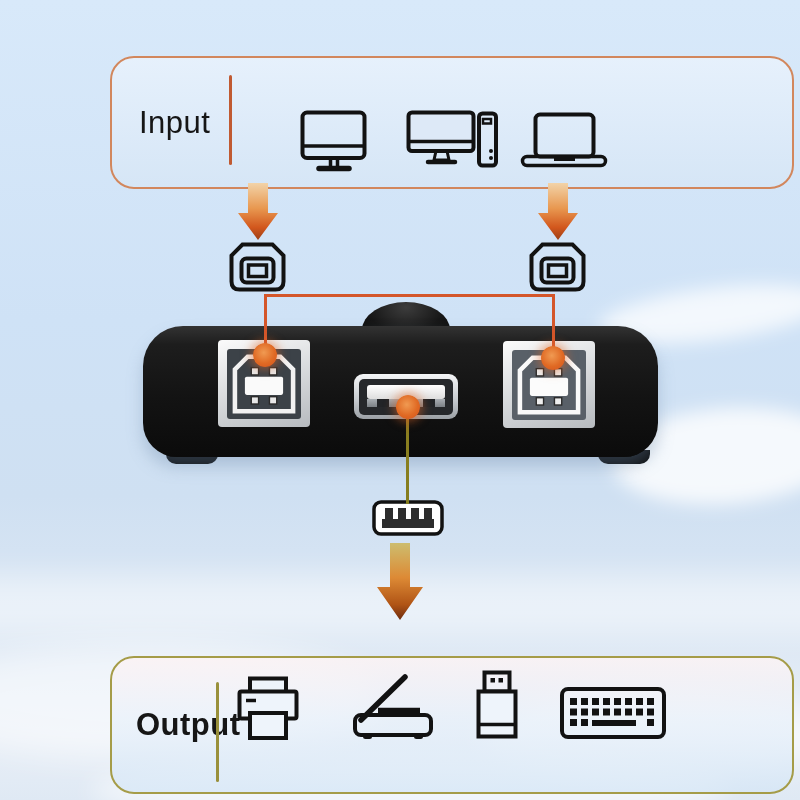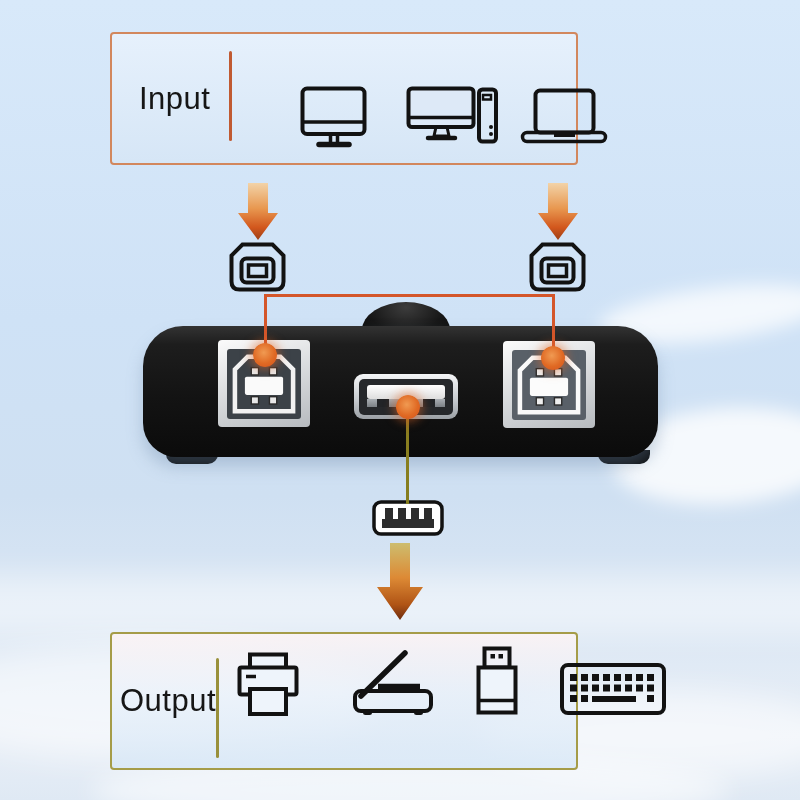--- a/index.html
+++ b/index.html
@@ -12,36 +12,36 @@
   }
   .cloud { position: absolute; background: rgba(255,255,255,0.75); filter: blur(9px); border-radius: 50%; }
   .cloud.c1 { left: 598px; top: 288px; width: 230px; height: 52px; transform: rotate(-7deg); }
   .cloud.c2 { left: 612px; top: 408px; width: 230px; height: 96px; transform: rotate(-4deg); background: rgba(255,255,255,0.8); }
   .cloud.c3 { left: -60px; top: 575px; width: 920px; height: 60px; background: rgba(255,255,255,0.45); filter: blur(14px); border-radius: 30px; }
   .cloud.c4 { left: -80px; top: 640px; width: 460px; height: 120px; background: rgba(255,255,255,0.5); filter: blur(16px); }
   .cloud.c5 { left: 480px; top: 690px; width: 360px; height: 90px; background: rgba(255,255,255,0.5); filter: blur(14px); }
   .cloud.c6 { left: 90px; top: 755px; width: 640px; height: 70px; background: rgba(255,255,255,0.55); filter: blur(12px); }
 
   .panel {
-    position: absolute; left: 110px; width: 468px; border-radius: 4px;
-    display: flex; align-items: center;
+    position: absolute; left: 110px; width: 684px; border-radius: 24px;
+    display: flex; align-items: center; margin-top: 24px;
   }
   .panel.input {
     top: 32px; height: 133px; border: 2px solid #d2875d;
     background: linear-gradient(180deg, rgba(231,241,252,0.95), rgba(214,230,246,0.9));
   }
   .panel.output {
     top: 632px; height: 138px; border: 2px solid #a59c48;
     background: linear-gradient(180deg, rgba(252,243,244,0.85), rgba(233,241,250,0.7) 45%, rgba(213,230,246,0.75));
   }
   .panel-label {
     position: absolute; font-size: 31px; color: #161616; letter-spacing: 0.5px;
   }
   .input .panel-label { left: 27px; top: 50%; transform: translateY(-50%); }
-  .output .panel-label { left: 8px; top: 50%; transform: translateY(-50%); }
+  .output .panel-label { left: 24px; top: 50%; transform: translateY(-50%); font-weight: bold; }
   .divider { position: absolute; width: 3px; border-radius: 2px; }
   .input .divider { left: 117px; top: 17px; height: 90px; background: #c05a32; }
   .output .divider { left: 104px; top: 24px; height: 100px; background: #99903b; }
 
   .icon { position: absolute; }
   svg { display: block; }
 
   
   .arrow { position: absolute; }
 

